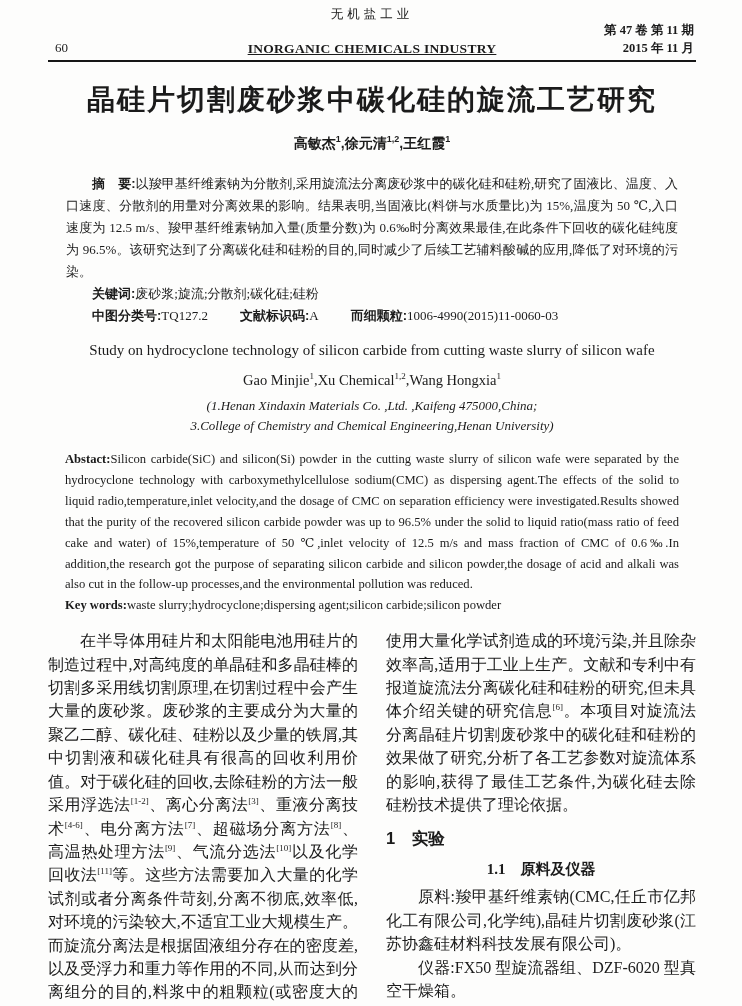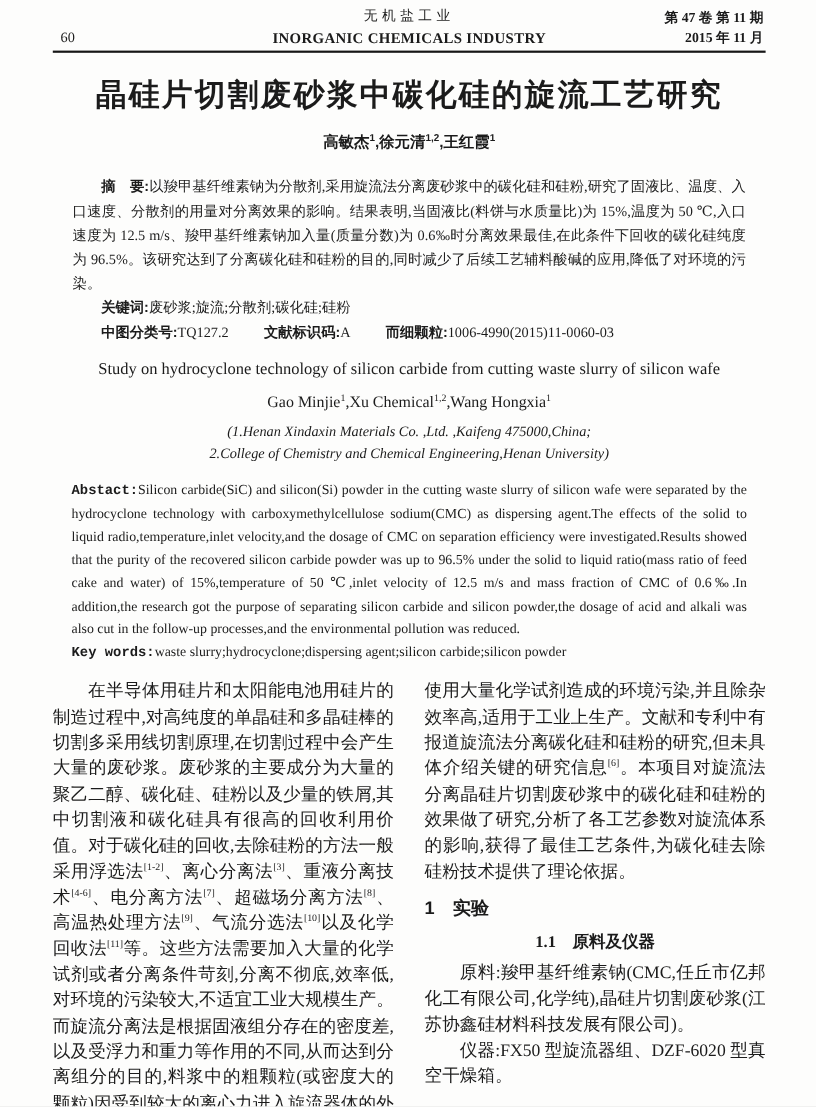--- a/index.html
+++ b/index.html
@@ -10,21 +10,21 @@
     font-family:"Liberation Serif","DejaVu Serif",serif;
   }
   
   .hdr{
     display:grid;grid-template-columns:1fr auto 1fr;align-items:end;
     border-bottom:2px solid #161616;padding:6px 0 3px 0;
   }
   .hdr-left{font-size:13px;padding-left:7px;align-self:end;padding-bottom:1px;}
   .hdr-center{text-align:center;}
   .j-cn{font-size:12.5px;font-weight:normal;letter-spacing:4px;font-family:"Liberation Serif","DejaVu Serif",serif;}
-  .j-en{font-size:13.5px;font-weight:bold;letter-spacing:.3px;margin-top:4px;}
+  .j-en{font-size:13.5px;font-weight:bold;letter-spacing:.3px;margin-top:18px;text-decoration:underline;}
   .hdr-right{text-align:right;justify-self:end;font-size:12.5px;font-weight:600;line-height:18px;padding-right:2px;}
   
   .cn-title{
     text-align:center;font-size:28px;font-weight:bold;margin:19px 0 0 0;
     letter-spacing:2px;font-family:"Liberation Sans","DejaVu Sans",sans-serif;
   }
   .authors-cn{
     text-align:center;margin-top:16px;font-size:14px;font-weight:bold;
     font-family:"Liberation Sans","DejaVu Sans",sans-serif;
   }
@@ -36,21 +36,21 @@
   .abs-cn p{margin:0;}
   .abs-cn .ti{text-indent:26px;}
   .lbl{font-weight:bold;font-family:"Liberation Sans","DejaVu Sans",sans-serif;}
   .cls-gap{margin-right:32px;}
   
   .en-title{text-align:center;font-size:15px;font-weight:normal;margin:15px 0 0 0;}
   .authors-en{text-align:center;margin-top:13px;font-size:14.5px;}
   .affil-en{text-align:center;margin-top:7px;font-size:13px;font-style:italic;line-height:20px;}
   .abs-en{width:614px;margin:13px auto 0;font-size:12.6px;line-height:20.9px;text-align:justify;}
   .abs-en p{margin:0;}
-  .abs-en .lbl{font-family:Liberation Mono, monospace;}
+  .abs-en .lbl{font-family:Liberation Serif, serif;}
   
   .body{display:flex;gap:28px;margin-top:13px;font-size:16px;line-height:23.4px;text-align:justify;}
   .col{width:311px;}
   .body p{margin:0;}
   .body p.ind{text-indent:2em;}
   .sec-h2{
     font-size:16.5px;font-weight:bold;margin:10px 0 8px 0;
     font-family:"Liberation Sans","DejaVu Sans",sans-serif;text-align:left;
   }
   .sec-h3{
@@ -85,21 +85,21 @@
     <p class="ti"><b class="lbl">关键词:</b><span>废砂浆;旋流;分散剂;碳化硅;硅粉</span></p>
     <p class="ti"><b class="lbl">中图分类号:</b><span class="cls-gap">TQ127.2</span><b class="lbl">文献标识码:</b><span class="cls-gap">A</span><b class="lbl">而细颗粒:</b><span>1006-4990(2015)11-0060-03</span></p>
   </section>
 
   <h2 class="en-title">Study on hydrocyclone technology of silicon carbide from cutting waste slurry of silicon wafe</h2>
 
   <div class="authors-en"><span>Gao Minjie</span><sup>1</sup><span>,Xu Chemical</span><sup>1,2</sup><span>,Wang Hongxia</span><sup>1</sup></div>
 
   <div class="affil-en">
     <div>(1.Henan Xindaxin Materials Co. ,Ltd. ,Kaifeng 475000,China;</div>
-    <div>2.College of Chemistry and Chemical Engineering,Henan University)</div>
+    <div>3.College of Chemistry and Chemical Engineering,Henan University)</div>
   </div>
 
   <section class="abs-en">
     <p><b class="lbl">Abstact:</b><span>Silicon carbide(SiC) and silicon(Si) powder in the cutting waste slurry of silicon wafe were separated by the hydrocyclone technology with carboxymethylcellulose sodium(CMC) as dispersing agent.The effects of the solid to liquid radio,temperature,inlet velocity,and the dosage of CMC on separation efficiency were investigated.Results showed that the purity of the recovered silicon carbide powder was up to 96.5% under the solid to liquid ratio(mass ratio of feed cake and water) of 15%,temperature of 50 ℃,inlet velocity of 12.5 m/s and mass fraction of CMC of 0.6‰.In addition,the research got the purpose of separating silicon carbide and silicon powder,the dosage of acid and alkali was also cut in the follow-up processes,and the environmental pollution was reduced.</span></p>
     <p><b class="lbl">Key words:</b><span>waste slurry;hydrocyclone;dispersing agent;silicon carbide;silicon powder</span></p>
   </section>
 
   <main class="body">
     <div class="col">
       <p class="ind"><span>在半导体用硅片和太阳能电池用硅片的制造过程中,对高纯度的单晶硅和多晶硅棒的切割多采用线切割原理,在切割过程中会产生大量的废砂浆。废砂浆的主要成分为大量的聚乙二醇、碳化硅、硅粉以及少量的铁屑,其中切割液和碳化硅具有很高的回收利用价值。对于碳化硅的回收,去除硅粉的方法一般采用浮选法</span><sup>[1-2]</sup><span>、离心分离法</span><sup>[3]</sup><span>、重液分离技术</span><sup>[4-6]</sup><span>、电分离方法</span><sup>[7]</sup><span>、超磁场分离方法</span><sup>[8]</sup><span>、高温热处理方法</span><sup>[9]</sup><span>、气流分选法</span><sup>[10]</sup><span>以及化学回收法</span><sup>[11]</sup><span>等。这些方法需要加入大量的化学试剂或者分离条件苛刻,分离不彻底,效率低,对环境的污染较大,不适宜工业大规模生产。而旋流分离法是根据固液组分存在的密度差,以及受浮力和重力等作用的不同,从而达到分离组分的目的,料浆中的粗颗粒(或密度大的颗粒)因受到较大的离心力进入旋流器体的外侧,从旋流器的底流口排出,而细颗粒(或密度小的颗粒)所受离心力较小,从溢流口排出,这样可达到分级分离的目的</span></p>

